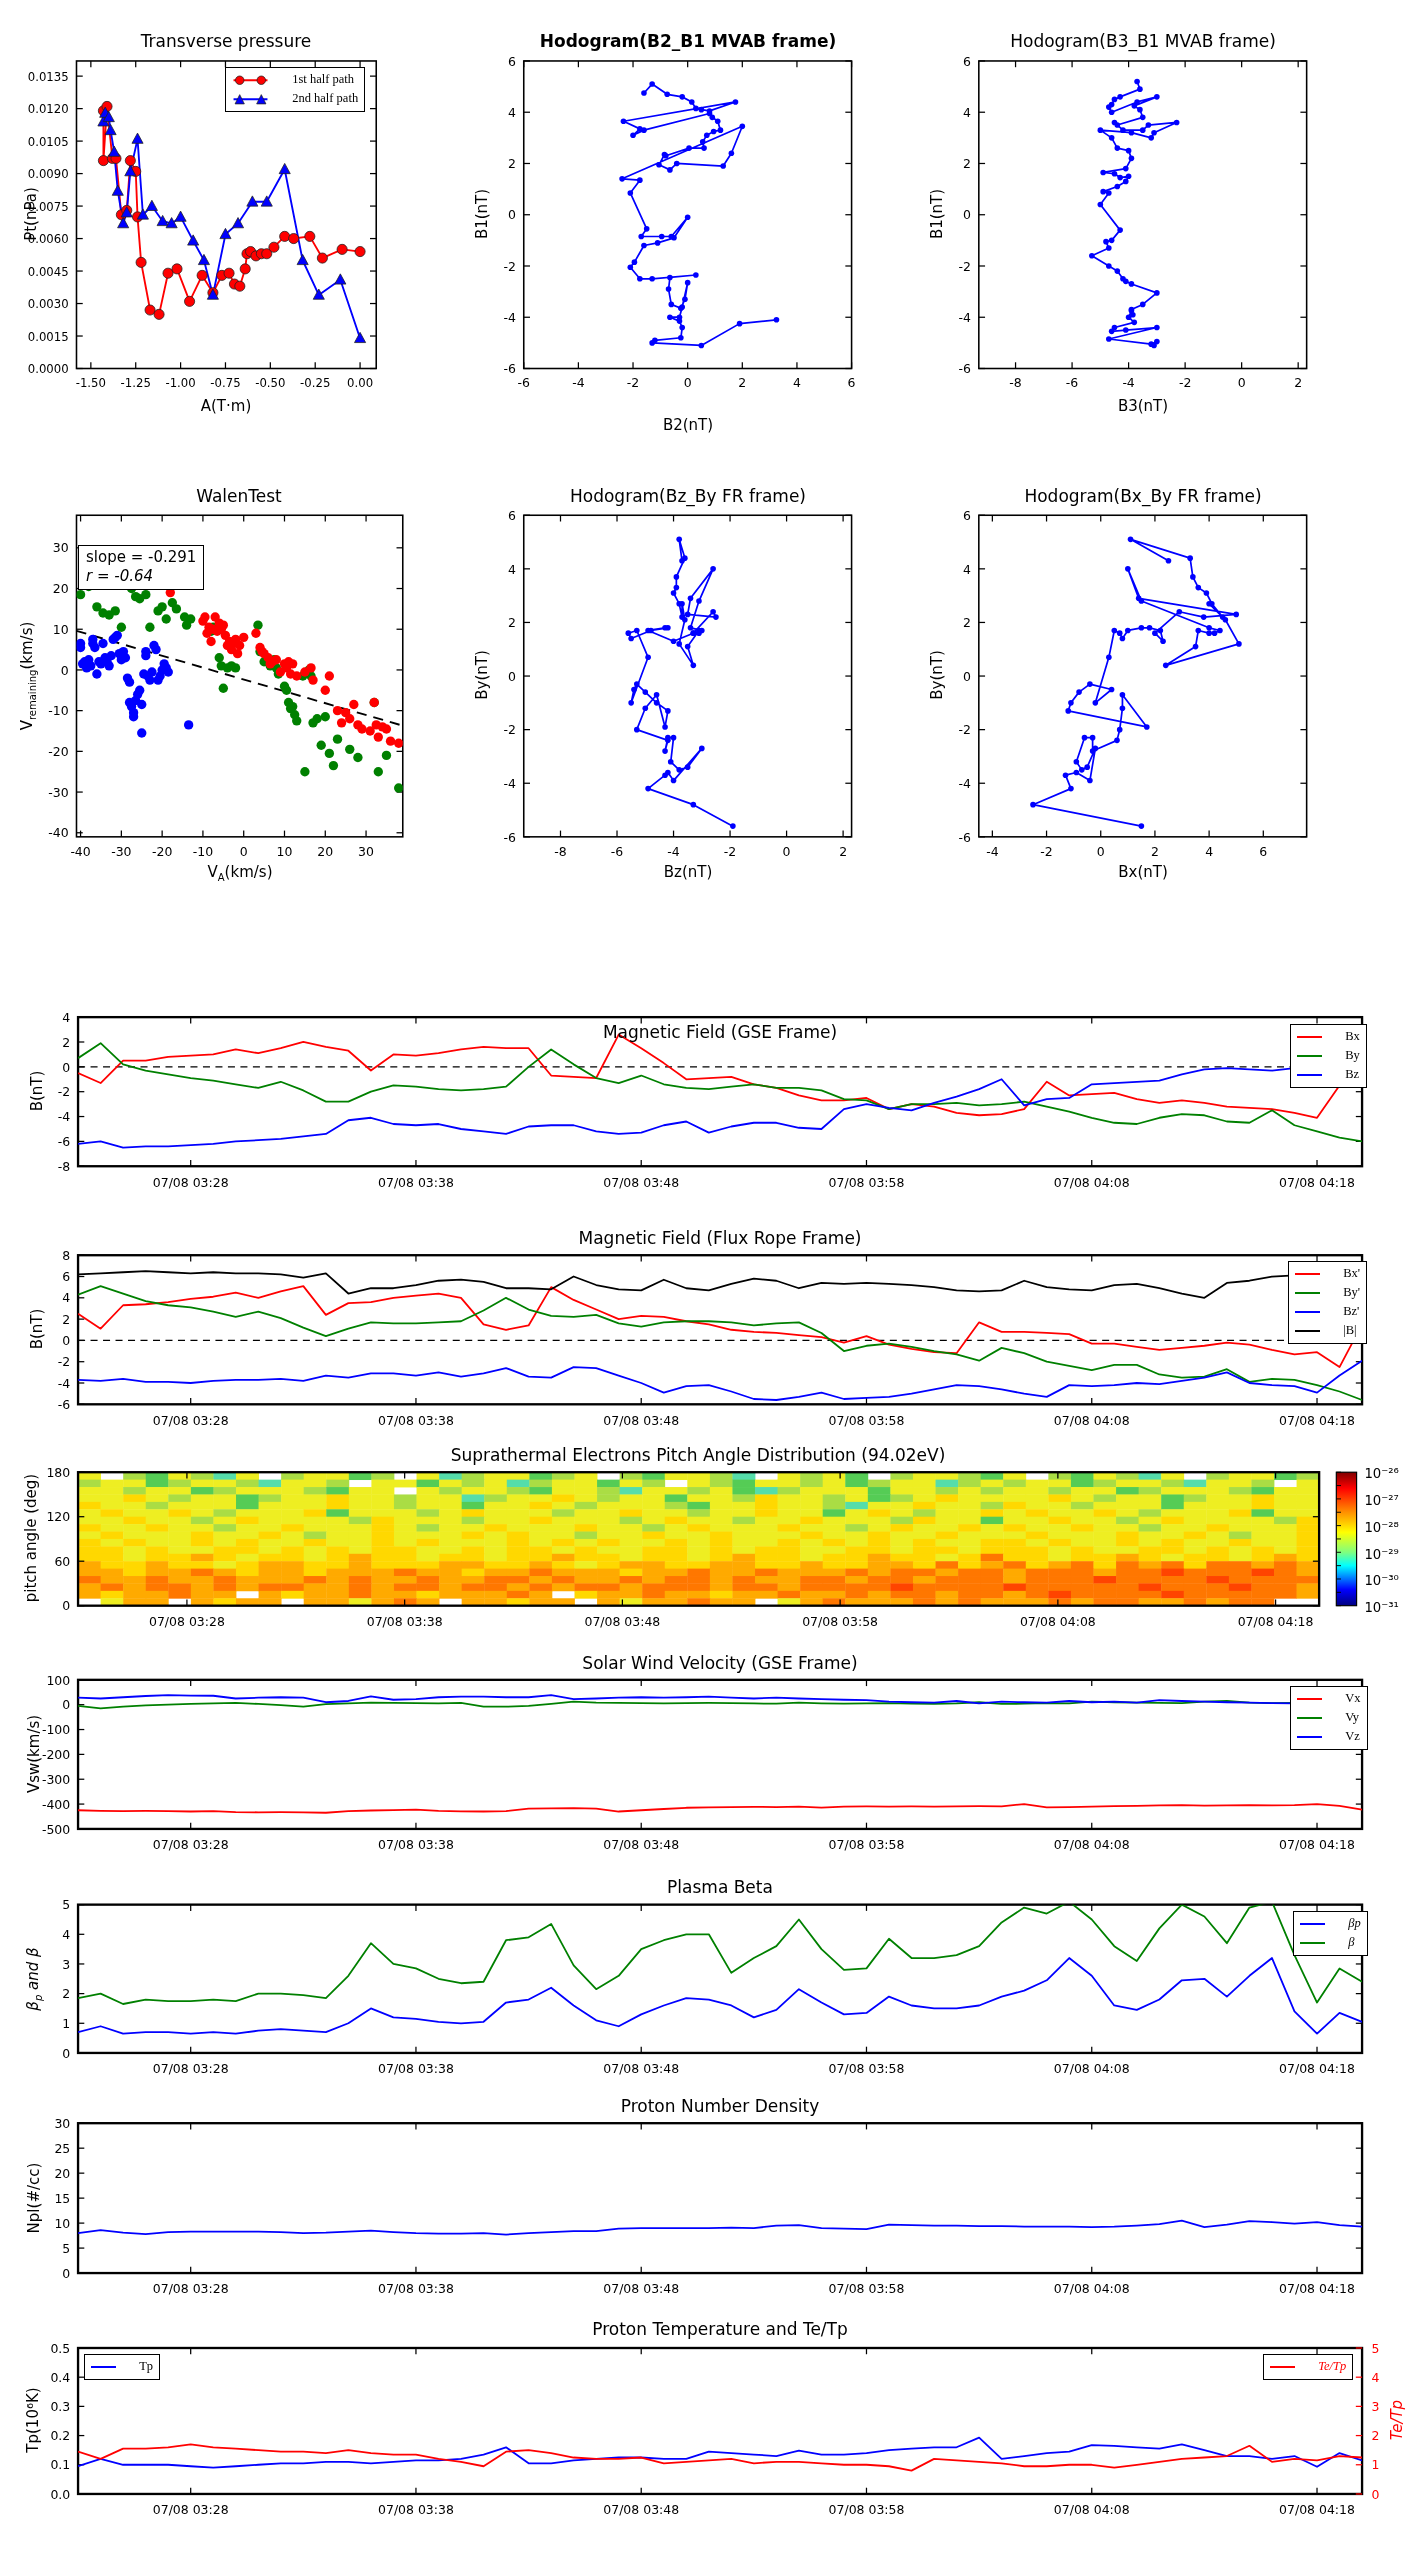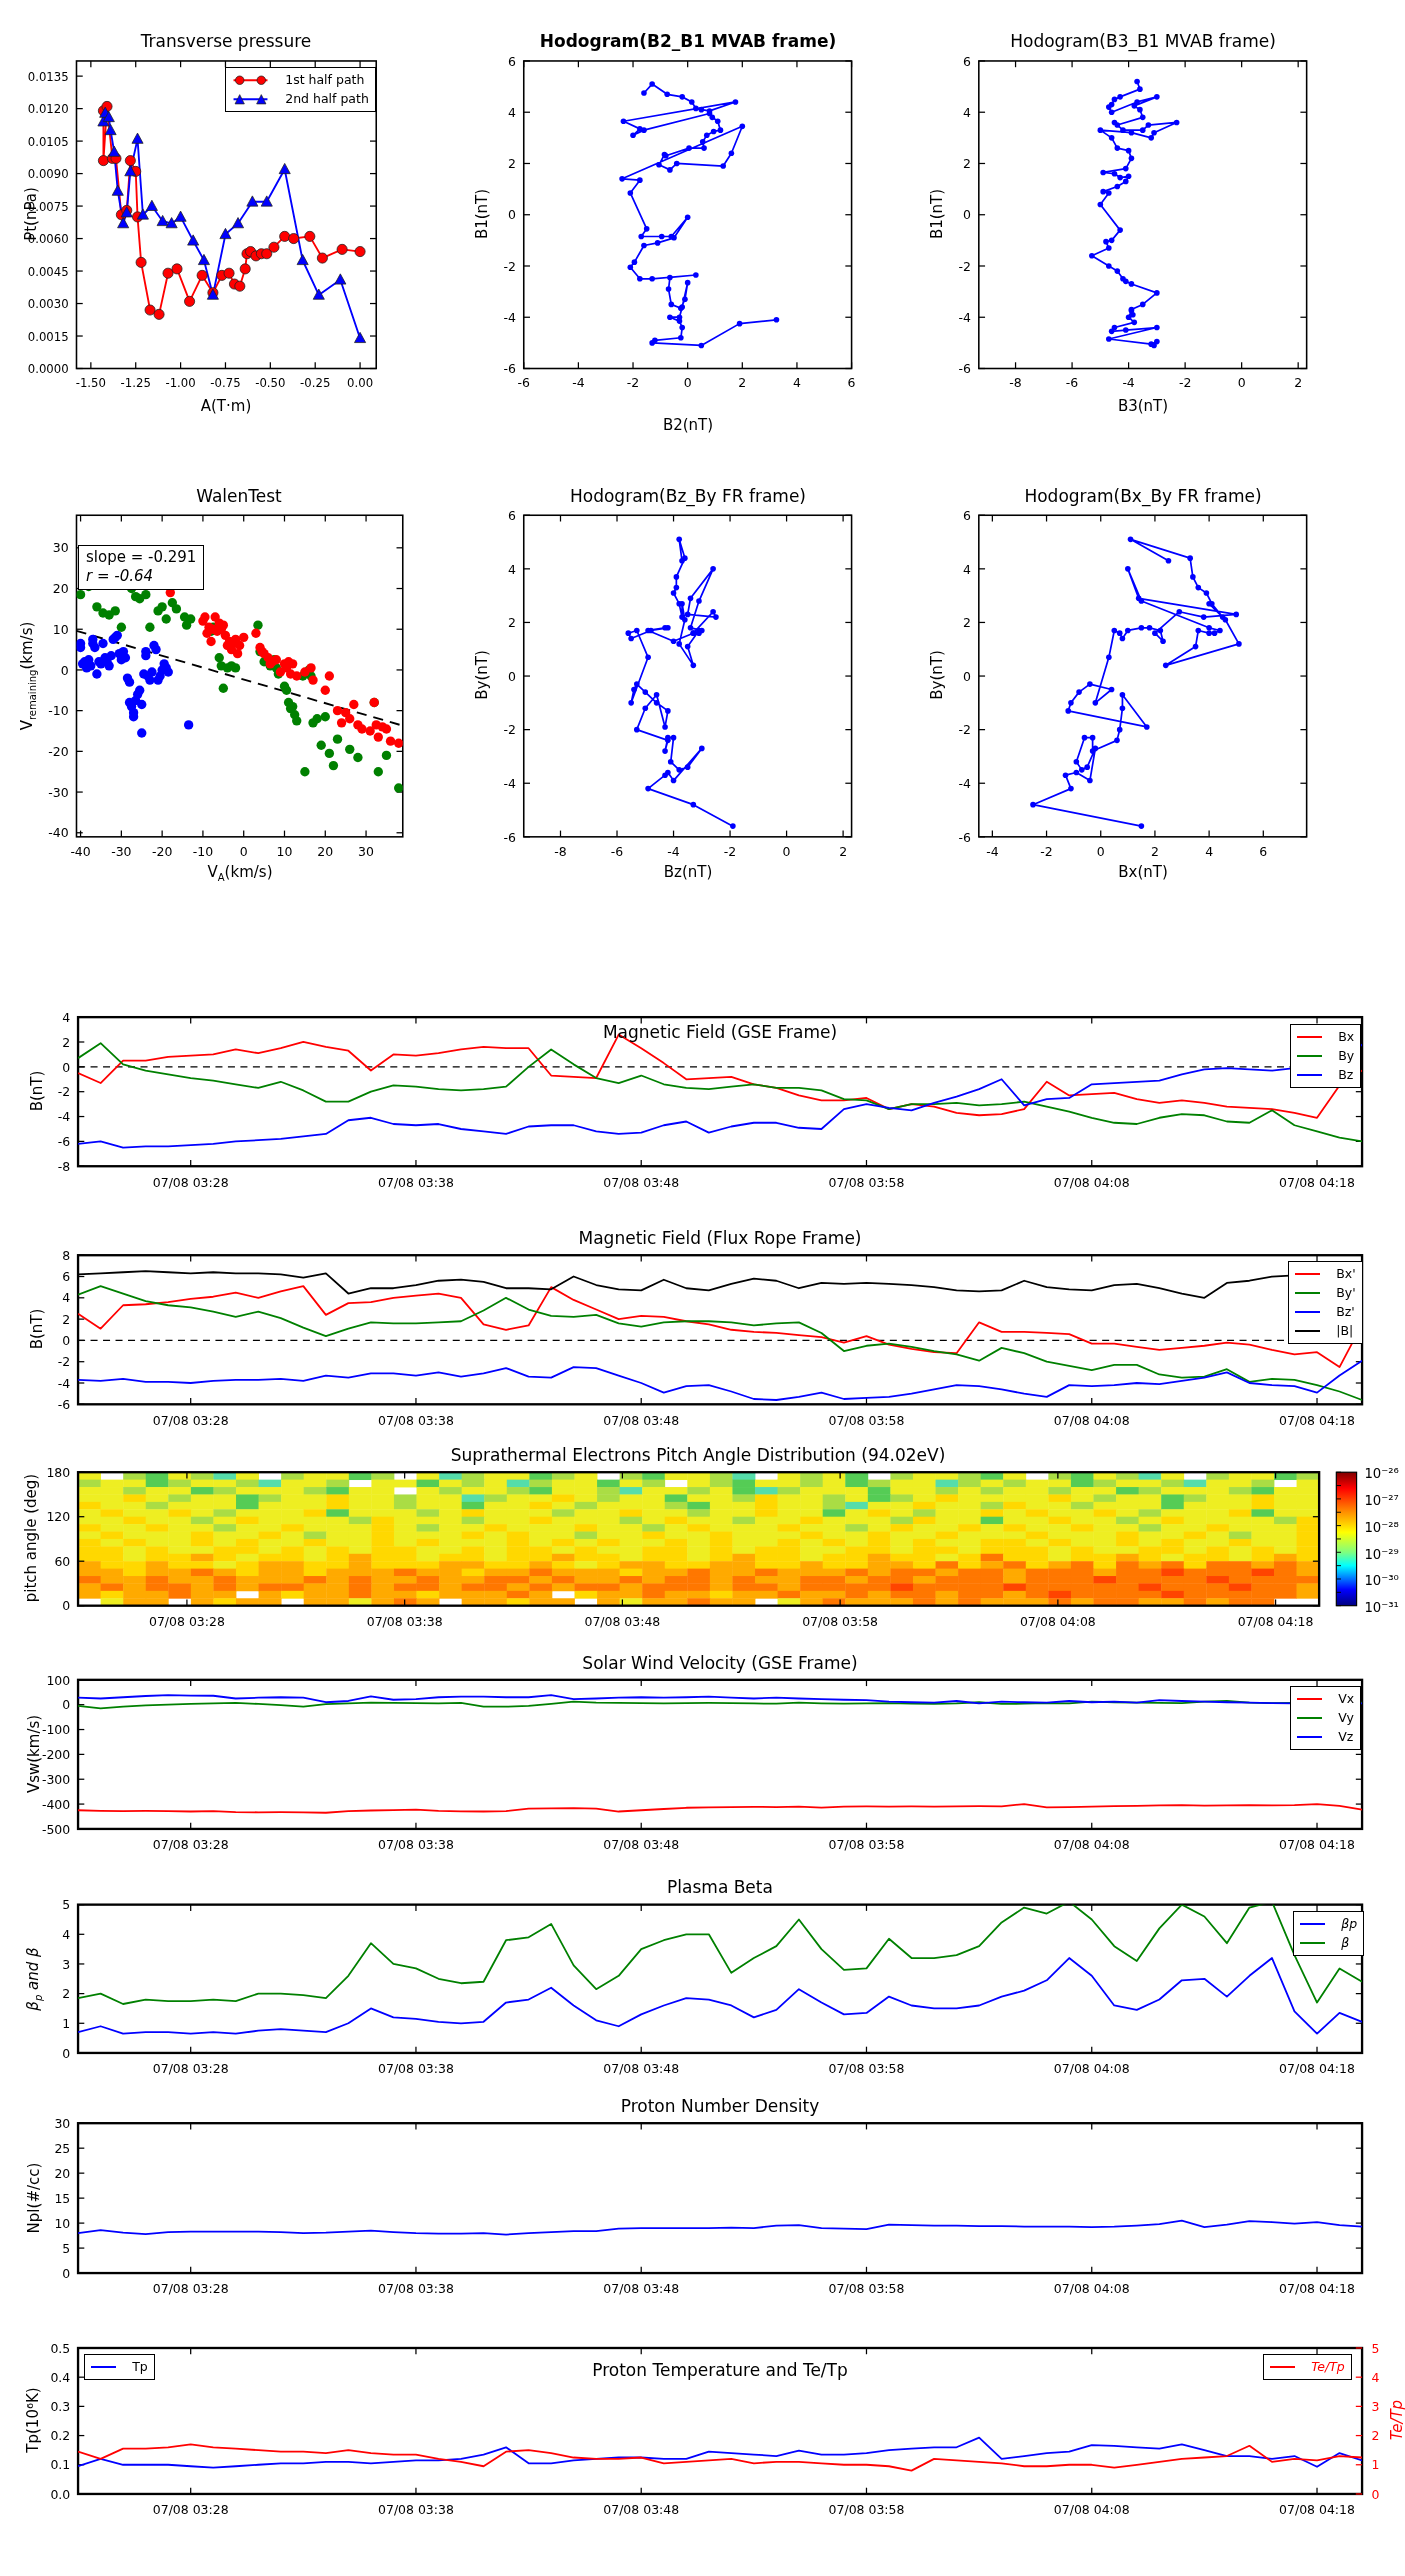--- a/index.html
+++ b/index.html
@@ -4,21 +4,21 @@
 <style>
   html,body{margin:0;padding:0;background:#fff;}
   body{font-family:"DejaVu Sans", sans-serif;color:#000;}
   .fig{position:relative;width:1405px;height:2576px;background:#fff;overflow:hidden;}
   #plot-svg{position:absolute;left:0;top:0;}
   .ptitle{position:absolute;width:546px;text-align:center;font-size:17px;line-height:20px;white-space:nowrap;}
   .xlab{position:absolute;width:234px;text-align:center;font-size:15px;white-space:nowrap;}
   .vlab{position:absolute;width:234px;text-align:center;font-size:15px;white-space:nowrap;transform:rotate(-90deg);}
   .vlab sub,.xlab sub{font-size:10px;}
   .legend{position:absolute;background:#fff;border:1.6px solid #000;padding:2.3px 6.2px;}
-  .lg-row{display:flex;align-items:center;gap:16px;height:19px;}
+  .lg-row{display:flex;align-items:center;gap:23px;height:19px;font-family:Liberation Serif, serif;}
   .lg-line{width:25px;height:0;}
   .lg-txt{font-size:12.5px;white-space:nowrap;}
   .annot{position:absolute;background:#fff;border:1.6px solid #000;padding:2.3px 7px;font-size:15px;line-height:19px;}
   .red{color:#ff0000;}
 </style>
 </head>
 <body>
 
 <div class="fig">
   <svg id="plot-svg" width="1405" height="2576" viewBox="0 0 1800 3300">
@@ -2094,21 +2094,21 @@
   <div class="ptitle" style="left:870px;top:31px;">Hodogram(B3_B1 MVAB frame)</div>
   <div class="ptitle" style="left:-34px;top:486px;">WalenTest</div>
   <div class="ptitle" style="left:415px;top:486px;">Hodogram(Bz_By FR frame)</div>
   <div class="ptitle" style="left:870px;top:486px;">Hodogram(Bx_By FR frame)</div>
   <div class="ptitle" style="left:447px;top:1022px;">Magnetic Field (GSE Frame)</div>
   <div class="ptitle" style="left:447px;top:1228px;">Magnetic Field (Flux Rope Frame)</div>
   <div class="ptitle" style="left:425px;top:1445px;">Suprathermal Electrons Pitch Angle Distribution (94.02eV)</div>
   <div class="ptitle" style="left:447px;top:1653px;">Solar Wind Velocity (GSE Frame)</div>
   <div class="ptitle" style="left:447px;top:1877px;">Plasma Beta</div>
   <div class="ptitle" style="left:447px;top:2096px;">Proton Number Density</div>
-  <div class="ptitle" style="left:447px;top:2319px;margin-top:41px;">Proton Temperature and Te/Tp</div>
+  <div class="ptitle" style="left:447px;top:2319px;">Proton Temperature and Te/Tp</div>
 
   <div class="vlab" style="left:-86px;top:205px;">Pt(nPa)</div>
   <div class="vlab" style="left:365px;top:205px;">B1(nT)</div>
   <div class="vlab" style="left:820px;top:205px;">B1(nT)</div>
   <div class="vlab" style="left:-89px;top:666px;"><span>V</span><sub>remaining</sub><span>(km/s)</span></div>
   <div class="vlab" style="left:365px;top:666px;">By(nT)</div>
   <div class="vlab" style="left:820px;top:666px;">By(nT)</div>
   <div class="vlab" style="left:-80px;top:1082px;">B(nT)</div>
   <div class="vlab" style="left:-80px;top:1320px;">B(nT)</div>
   <div class="vlab" style="left:-86px;top:1529px;">pitch angle (deg)</div>

